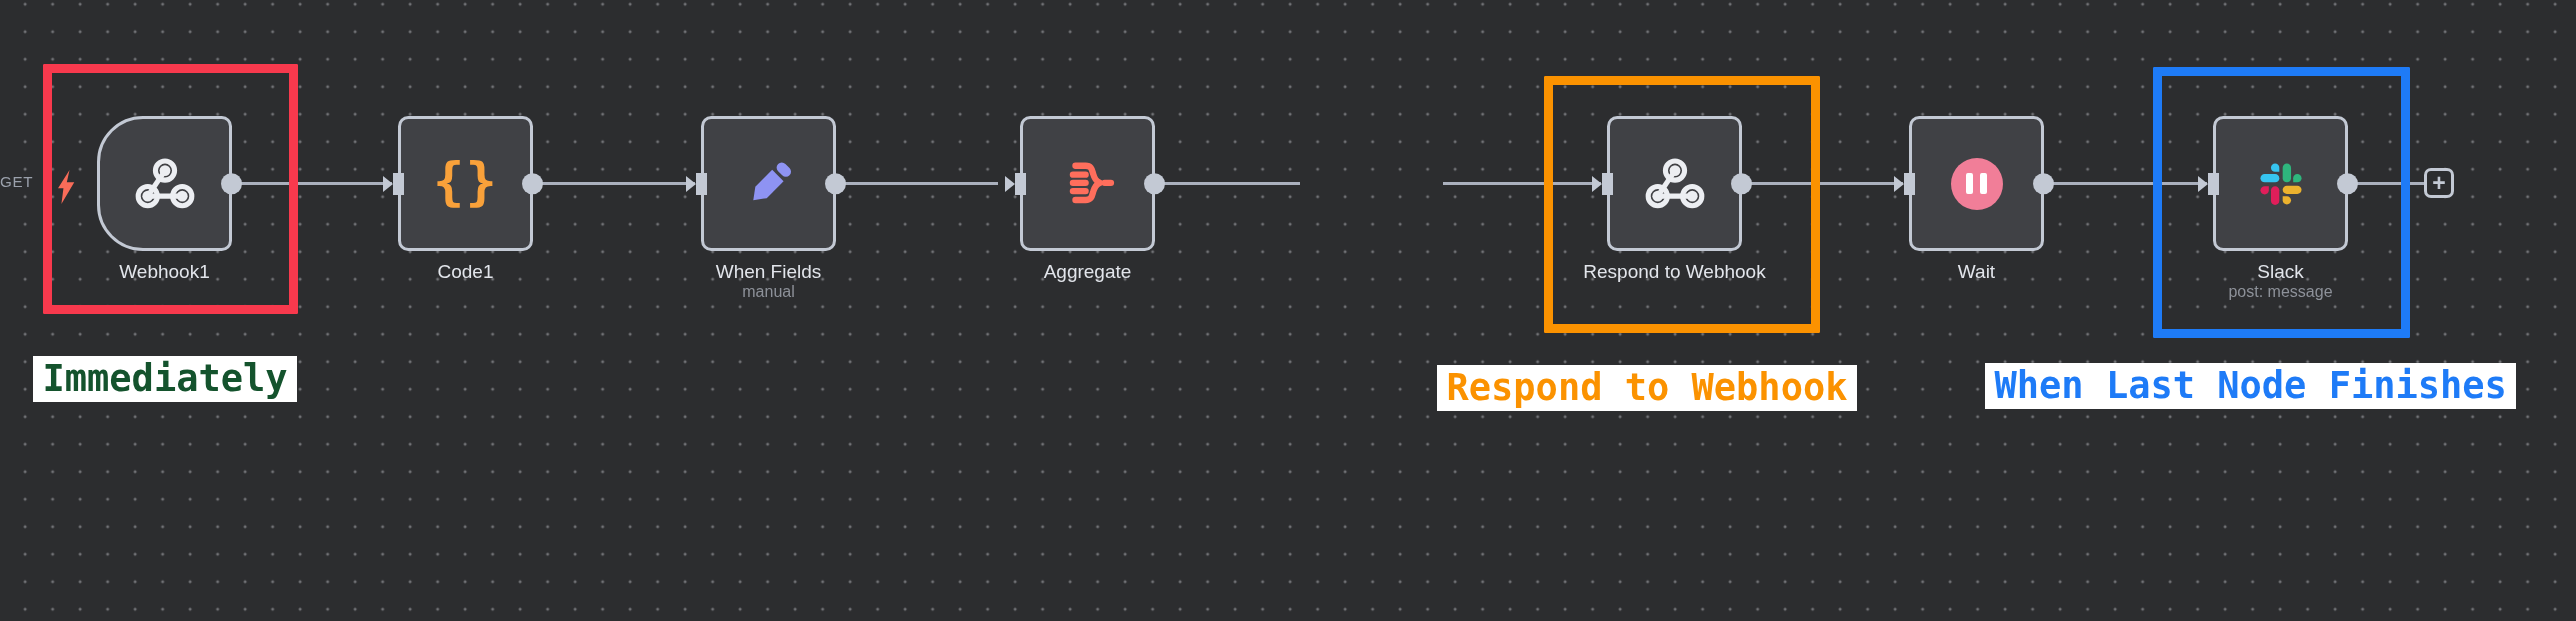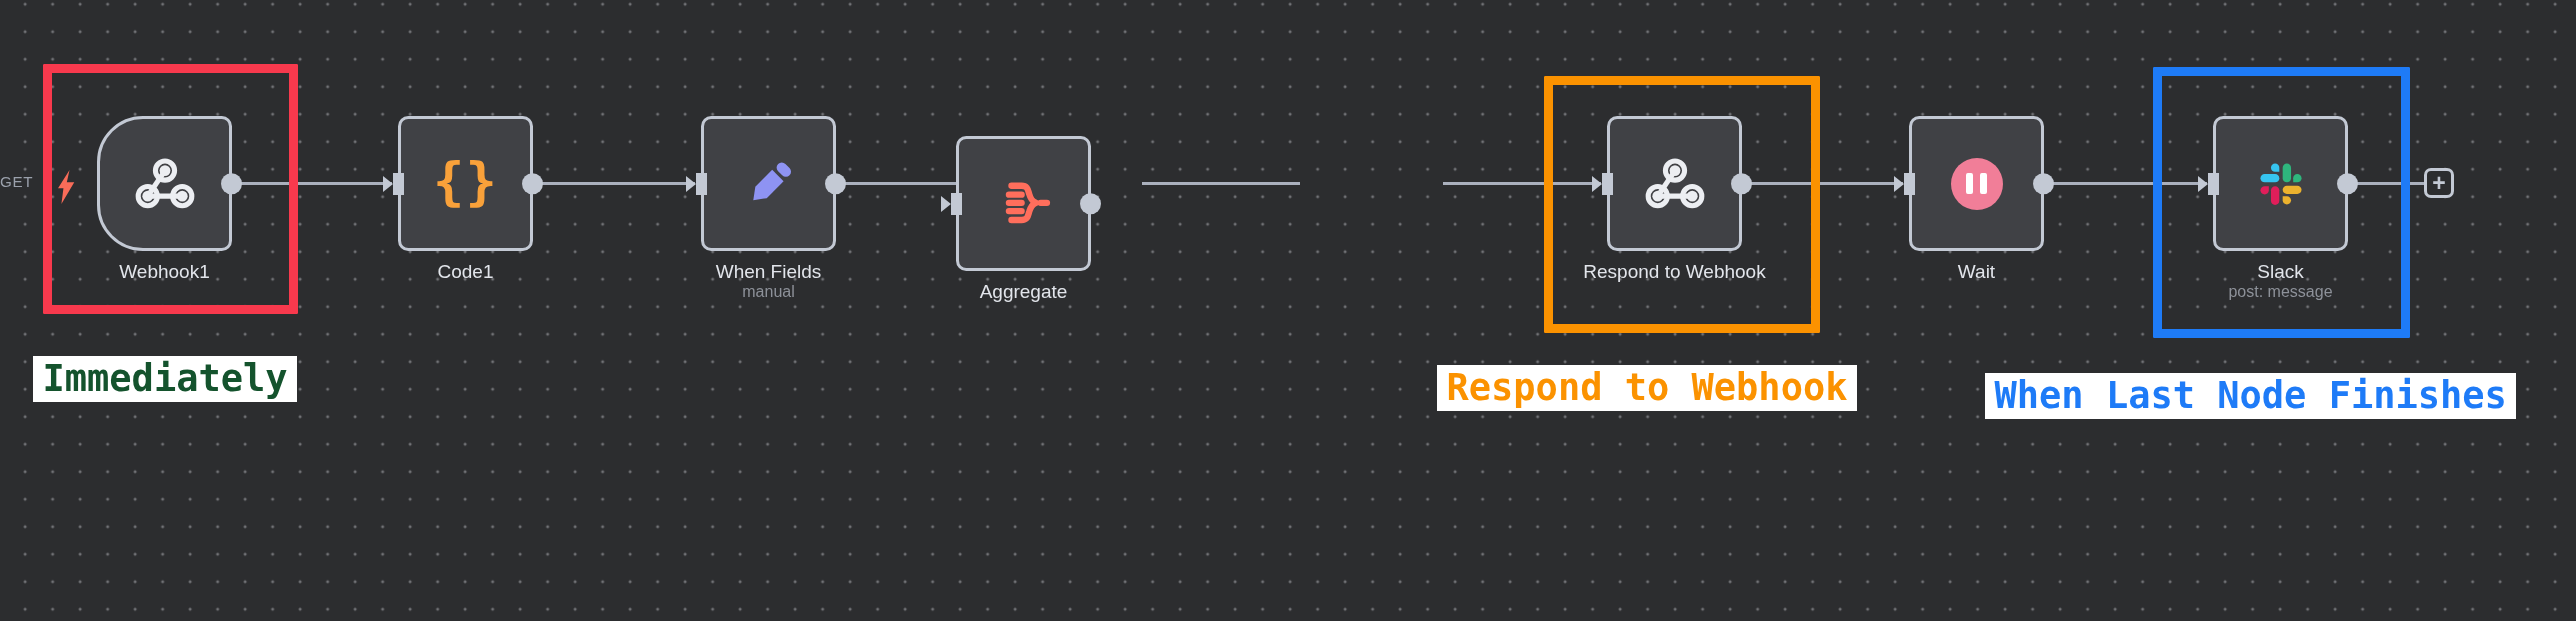--- a/index.html
+++ b/index.html
@@ -62,21 +62,21 @@
   .hl-orange { left:1544px; top:76px; width:276px; height:257px; border-width:9.5px; border-color:#fb9200; }
   .hl-blue   { left:2153px; top:67px; width:257px; height:271px; border-width:9.5px; border-color:#1e7bf7; }
   
   .ann {
     position:absolute; z-index:4; background:#ffffff;
     font-family:"DejaVu Sans Mono","Liberation Mono",monospace; font-weight:bold;
     font-size:37px; line-height:46px; padding:0 9.5px; white-space:nowrap;
   }
   .ann-red    { left:33px;   top:356px; color:#14532d; }
   .ann-orange { left:1437px; top:365px; color:#fb9200; }
-  .ann-blue   { left:1985px; top:373px; color:#1e7bf7;text-align:center; }
+  .ann-blue   { left:1985px; top:363px; color:#1e7bf7;text-align:center; }
   
   .add-btn {
     position:absolute; left:2424px; top:168px; width:30px; height:30px; box-sizing:border-box;
     border:3.2px solid #c3c9d4; border-radius:7px; background:#2c2d2f; z-index:2;
     color:#c3c9d4; font-size:23px; font-weight:bold; line-height:23px;
     display:flex; align-items:center; justify-content:center;
   }
 </style>
 </head>
 <body>
@@ -134,21 +134,21 @@
         </g>
       </svg>
     </div>
     <div class="in-arrow"></div>
     <div class="in-port"></div>
     <div class="out-port"></div>
     <div class="node-label">When Fields</div>
     <div class="node-subtitle">manual</div>
   </div>
 
-  <div class="node" style="left:956px;margin-top:20px;">
+  <div class="node" style="left:1020px;">
     <div class="icon-wrap">
       <svg width="57" height="57" viewBox="0 0 90 90">
         <g stroke="#ff6e5c" stroke-width="10" stroke-linecap="round" fill="none">
           <path d="M26 17 H42 C52 17, 52 24, 54 30 C56 37, 58 41, 64 44"></path>
           <path d="M26 71 H42 C52 71, 52 64, 54 58 C56 51, 58 47, 64 44"></path>
           <line x1="22" y1="31" x2="42" y2="31"></line>
           <line x1="22" y1="44" x2="42" y2="44"></line>
           <line x1="22" y1="57" x2="42" y2="57"></line>
           <line x1="72" y1="44" x2="82" y2="44"></line>
         </g>

